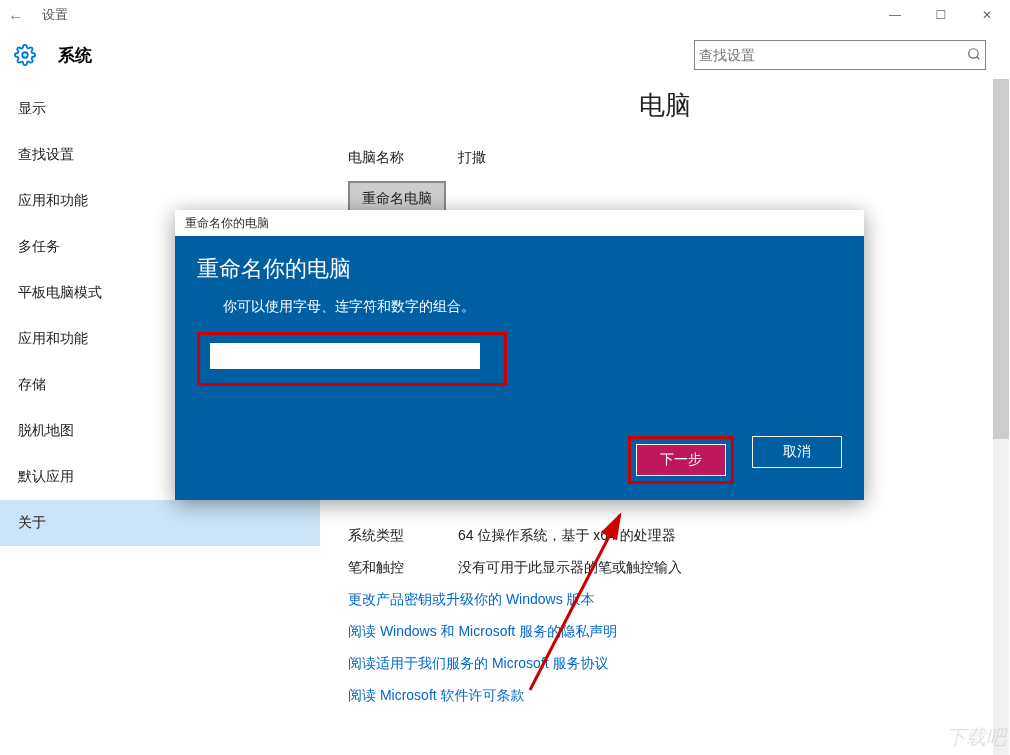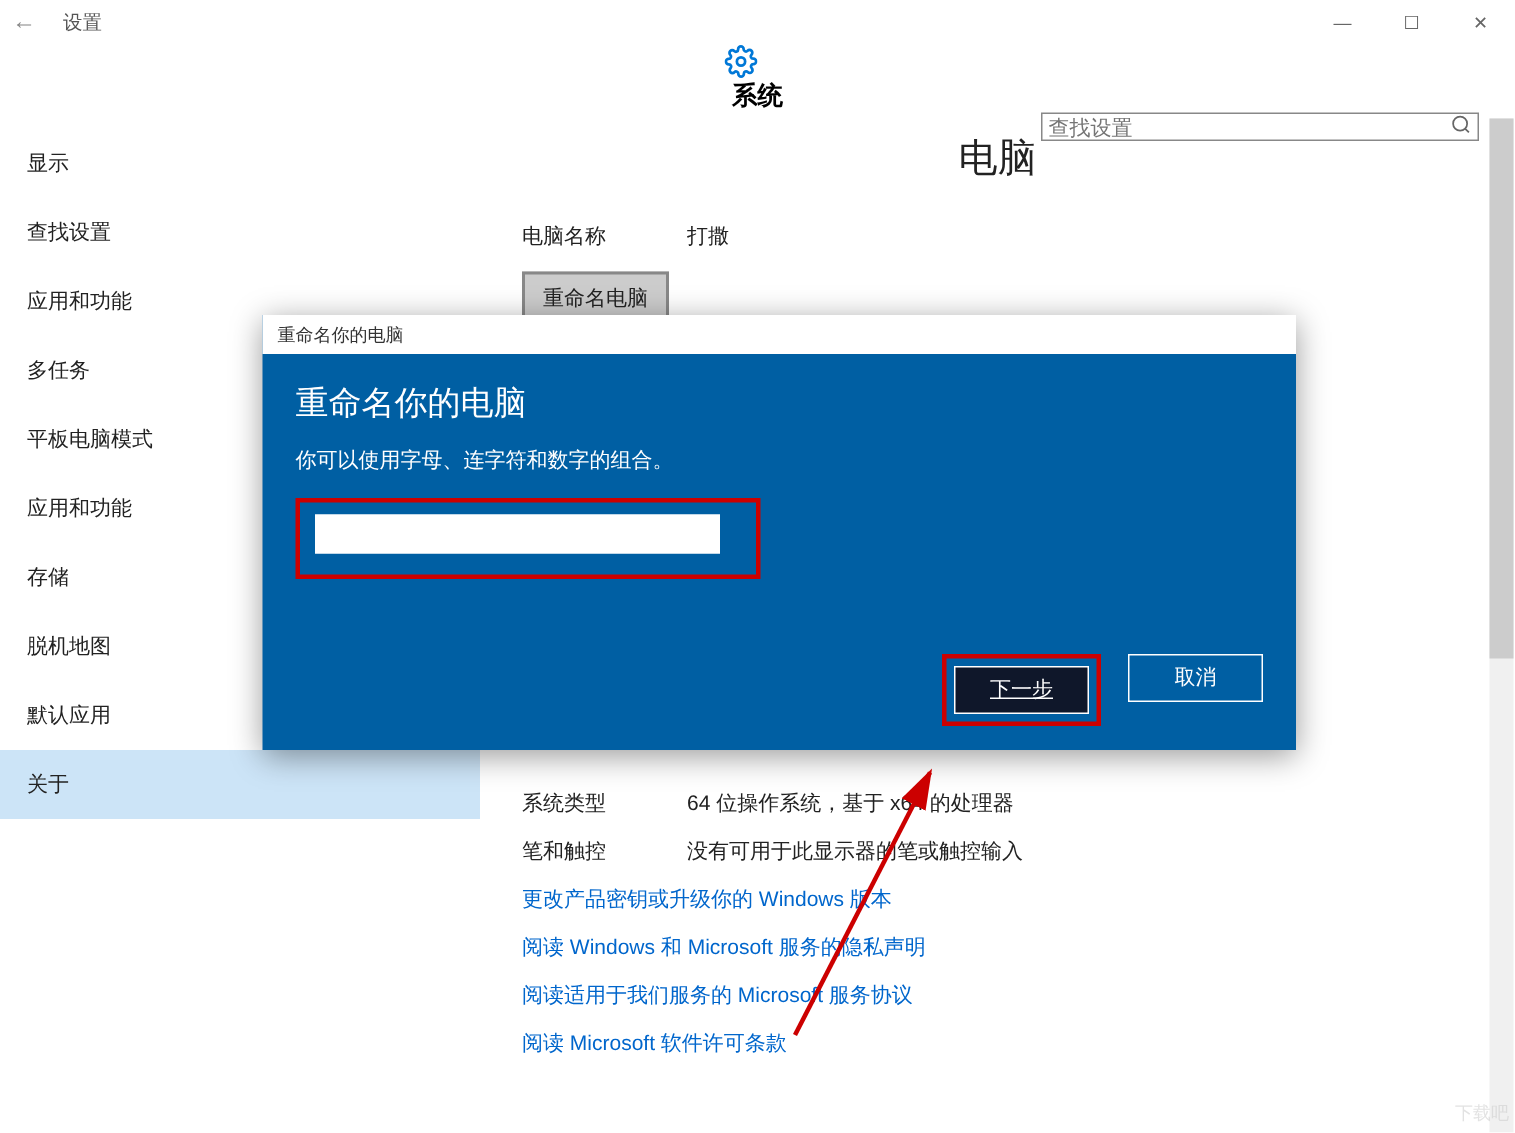--- a/index.html
+++ b/index.html
@@ -4,21 +4,21 @@
   <style>
     * { margin: 0; padding: 0; box-sizing: border-box; font-family: "Microsoft YaHei", "Segoe UI", sans-serif; }
     body { width: 1010px; height: 755px; background: #fff; position: relative; overflow: hidden; }
 
     .titlebar { height: 30px; display: flex; align-items: center; padding: 0 8px; position: relative; }
     .titlebar .back { color: #888; font-size: 16px; margin-right: 18px; cursor: pointer; }
     .titlebar .title { color: #555; font-size: 13px; }
     .window-controls { position: absolute; right: 0; top: 0; display: flex; }
     .window-controls div { width: 46px; height: 30px; display: flex; align-items: center; justify-content: center; color: #666; font-size: 12px; cursor: pointer; }
 
-    .header { height: 50px; display: flex; align-items: center; padding: 0 14px; flex-direction: column; }
+    .header { height: 50px; display: flex; align-items: center; padding: 0 14px; }
     .gear-icon { color: #0078d7; margin-right: 22px; }
     .gear-icon svg { display: block; }
     .header .section { font-size: 17px; font-weight: 600; color: #000; }
     .search-wrap { margin-left: auto; margin-right: 10px; width: 292px; height: 30px; border: 1px solid #888; display: flex; align-items: center; padding: 0 4px; }
     .search-wrap input { border: none; outline: none; flex: 1; font-size: 14px; color: #555; background: transparent; }
     .search-wrap .mag { color: #666; font-size: 14px; }
 
     .content { display: flex; height: calc(100% - 80px); }
     .sidebar { width: 320px; padding-top: 6px; }
     .sidebar-item { padding: 14px 18px; font-size: 14px; color: #222; cursor: pointer; }
@@ -31,31 +31,31 @@
     .btn-gray { display: inline-block; padding: 7px 12px; border: 2px solid #888; background: #ccc; font-size: 14px; cursor: pointer; }
     .link { color: #0066cc; margin: 14px 0; cursor: pointer; }
 
     .scrollbar { position: absolute; right: 1px; top: 79px; bottom: 0; width: 16px; background: #f0f0f0; }
     .scrollbar .thumb { width: 100%; height: 360px; background: #ccc; }
 
     .dialog { position: absolute; left: 175px; top: 210px; width: 689px; height: 290px; background: #005fa3; color: #fff; box-shadow: 0 4px 20px rgba(0,0,0,.4); }
     .dialog-titlebar { background: #fff; color: #333; height: 26px; display: flex; align-items: center; padding: 0 10px; font-size: 12px; }
     .dialog-body { padding: 18px 22px 14px; position: relative; height: calc(100% - 26px); }
     .dialog-body h2 { font-size: 22px; font-weight: 400; margin-bottom: 14px; }
-    .dialog-body .desc { font-size: 14px; margin-bottom: 16px; }
+    .dialog-body .desc { font-size: 14px; margin-bottom: 16px; margin-left: 26px; }
     .input-section { border: 3px solid #c00; padding: 8px 10px 14px; width: 310px; }
     .input-section .curname { font-size: 13px; margin-bottom: 8px; }
     .input-section input { width: 270px; height: 26px; border: 1px solid #fff; background: #fff; padding: 0 6px; font-size: 14px; outline: none; }
     .dialog-buttons { position: absolute; right: 22px; bottom: 16px; display: flex; gap: 18px; }
     .dlg-btn { width: 90px; height: 32px; border: 1px solid #fff; background: transparent; color: #fff; font-size: 14px; cursor: pointer; display: flex; align-items: center; justify-content: center; }
-    .dlg-btn.primary { background: #0f172a; text-decoration: underline; }
+    .dlg-btn.primary { background: #be185d; }
     .highlight-box { border: 3px solid #c00; padding: 5px; }
 
     .arrow-svg { position: absolute; left: 510px; top: 490px; pointer-events: none; }
-    .watermark { position: absolute; right: 4px; bottom: 4px; color: #ccc; font-size: 12px; opacity: .55; pointer-events: none; }
+    .watermark { position: absolute; right: 4px; bottom: 4px; color: #ccc; font-size: 20px; opacity: .55; font-style: italic; pointer-events: none; }
   </style>
 </head>
 <body>
 
 <div class="titlebar">
   <span class="back">←</span>
   <span class="title">设置</span>
   <div class="window-controls">
     <div>—</div>
     <div>☐</div>

